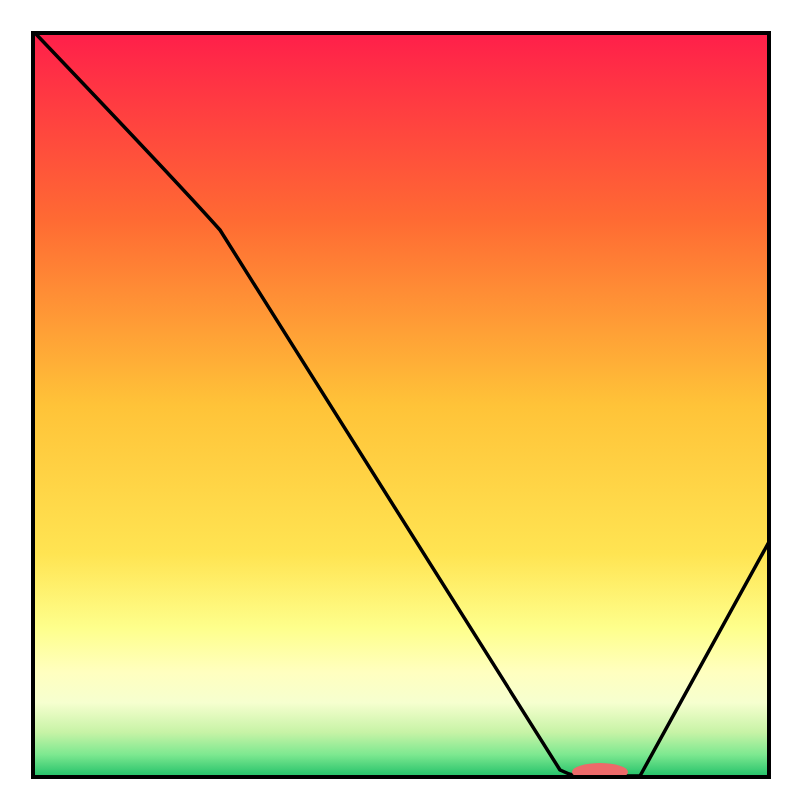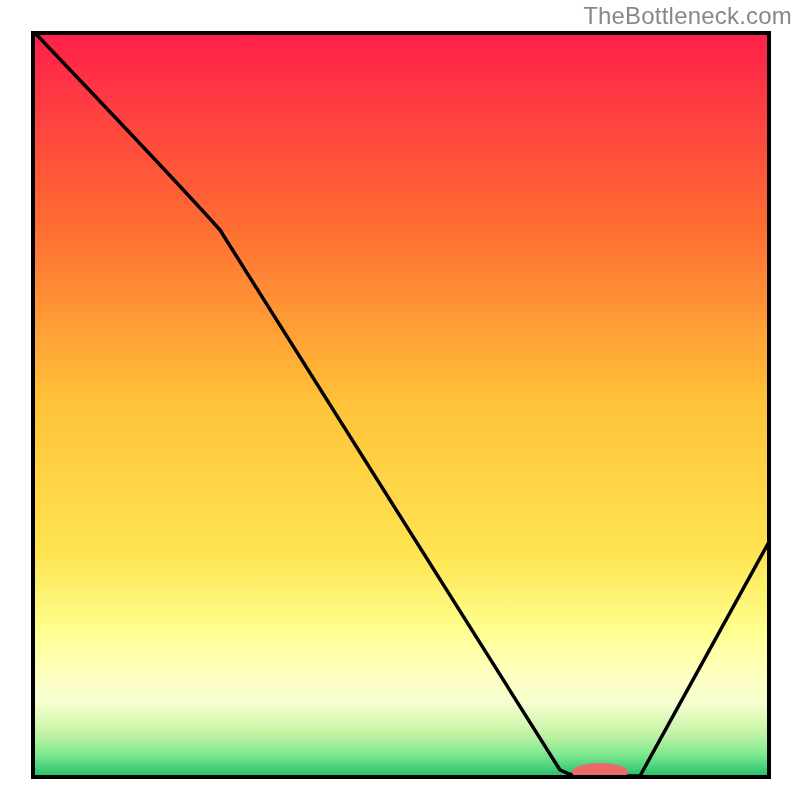--- a/index.html
+++ b/index.html
@@ -76,14 +76,13 @@
     <rect x="33" y="33" width="736" height="744" fill="url(#bg)"></rect>
 
     <g clip-path="url(#inner)">
       <path id="curve" class="curve" d="M 35 33 Q 180 185 220 230 L 560 770 Q 580 780 600 776 L 640 776 L 770 540"></path>
       <ellipse id="marker" class="marker" cx="600" cy="772" rx="28" ry="9"></ellipse>
     </g>
 
     <rect x="33" y="33" width="736" height="744" class="frame"></rect>
   </svg>
 
-  <div class="watermark">TheBottleneck.com</div>
 </div>
 
 </body></html>

